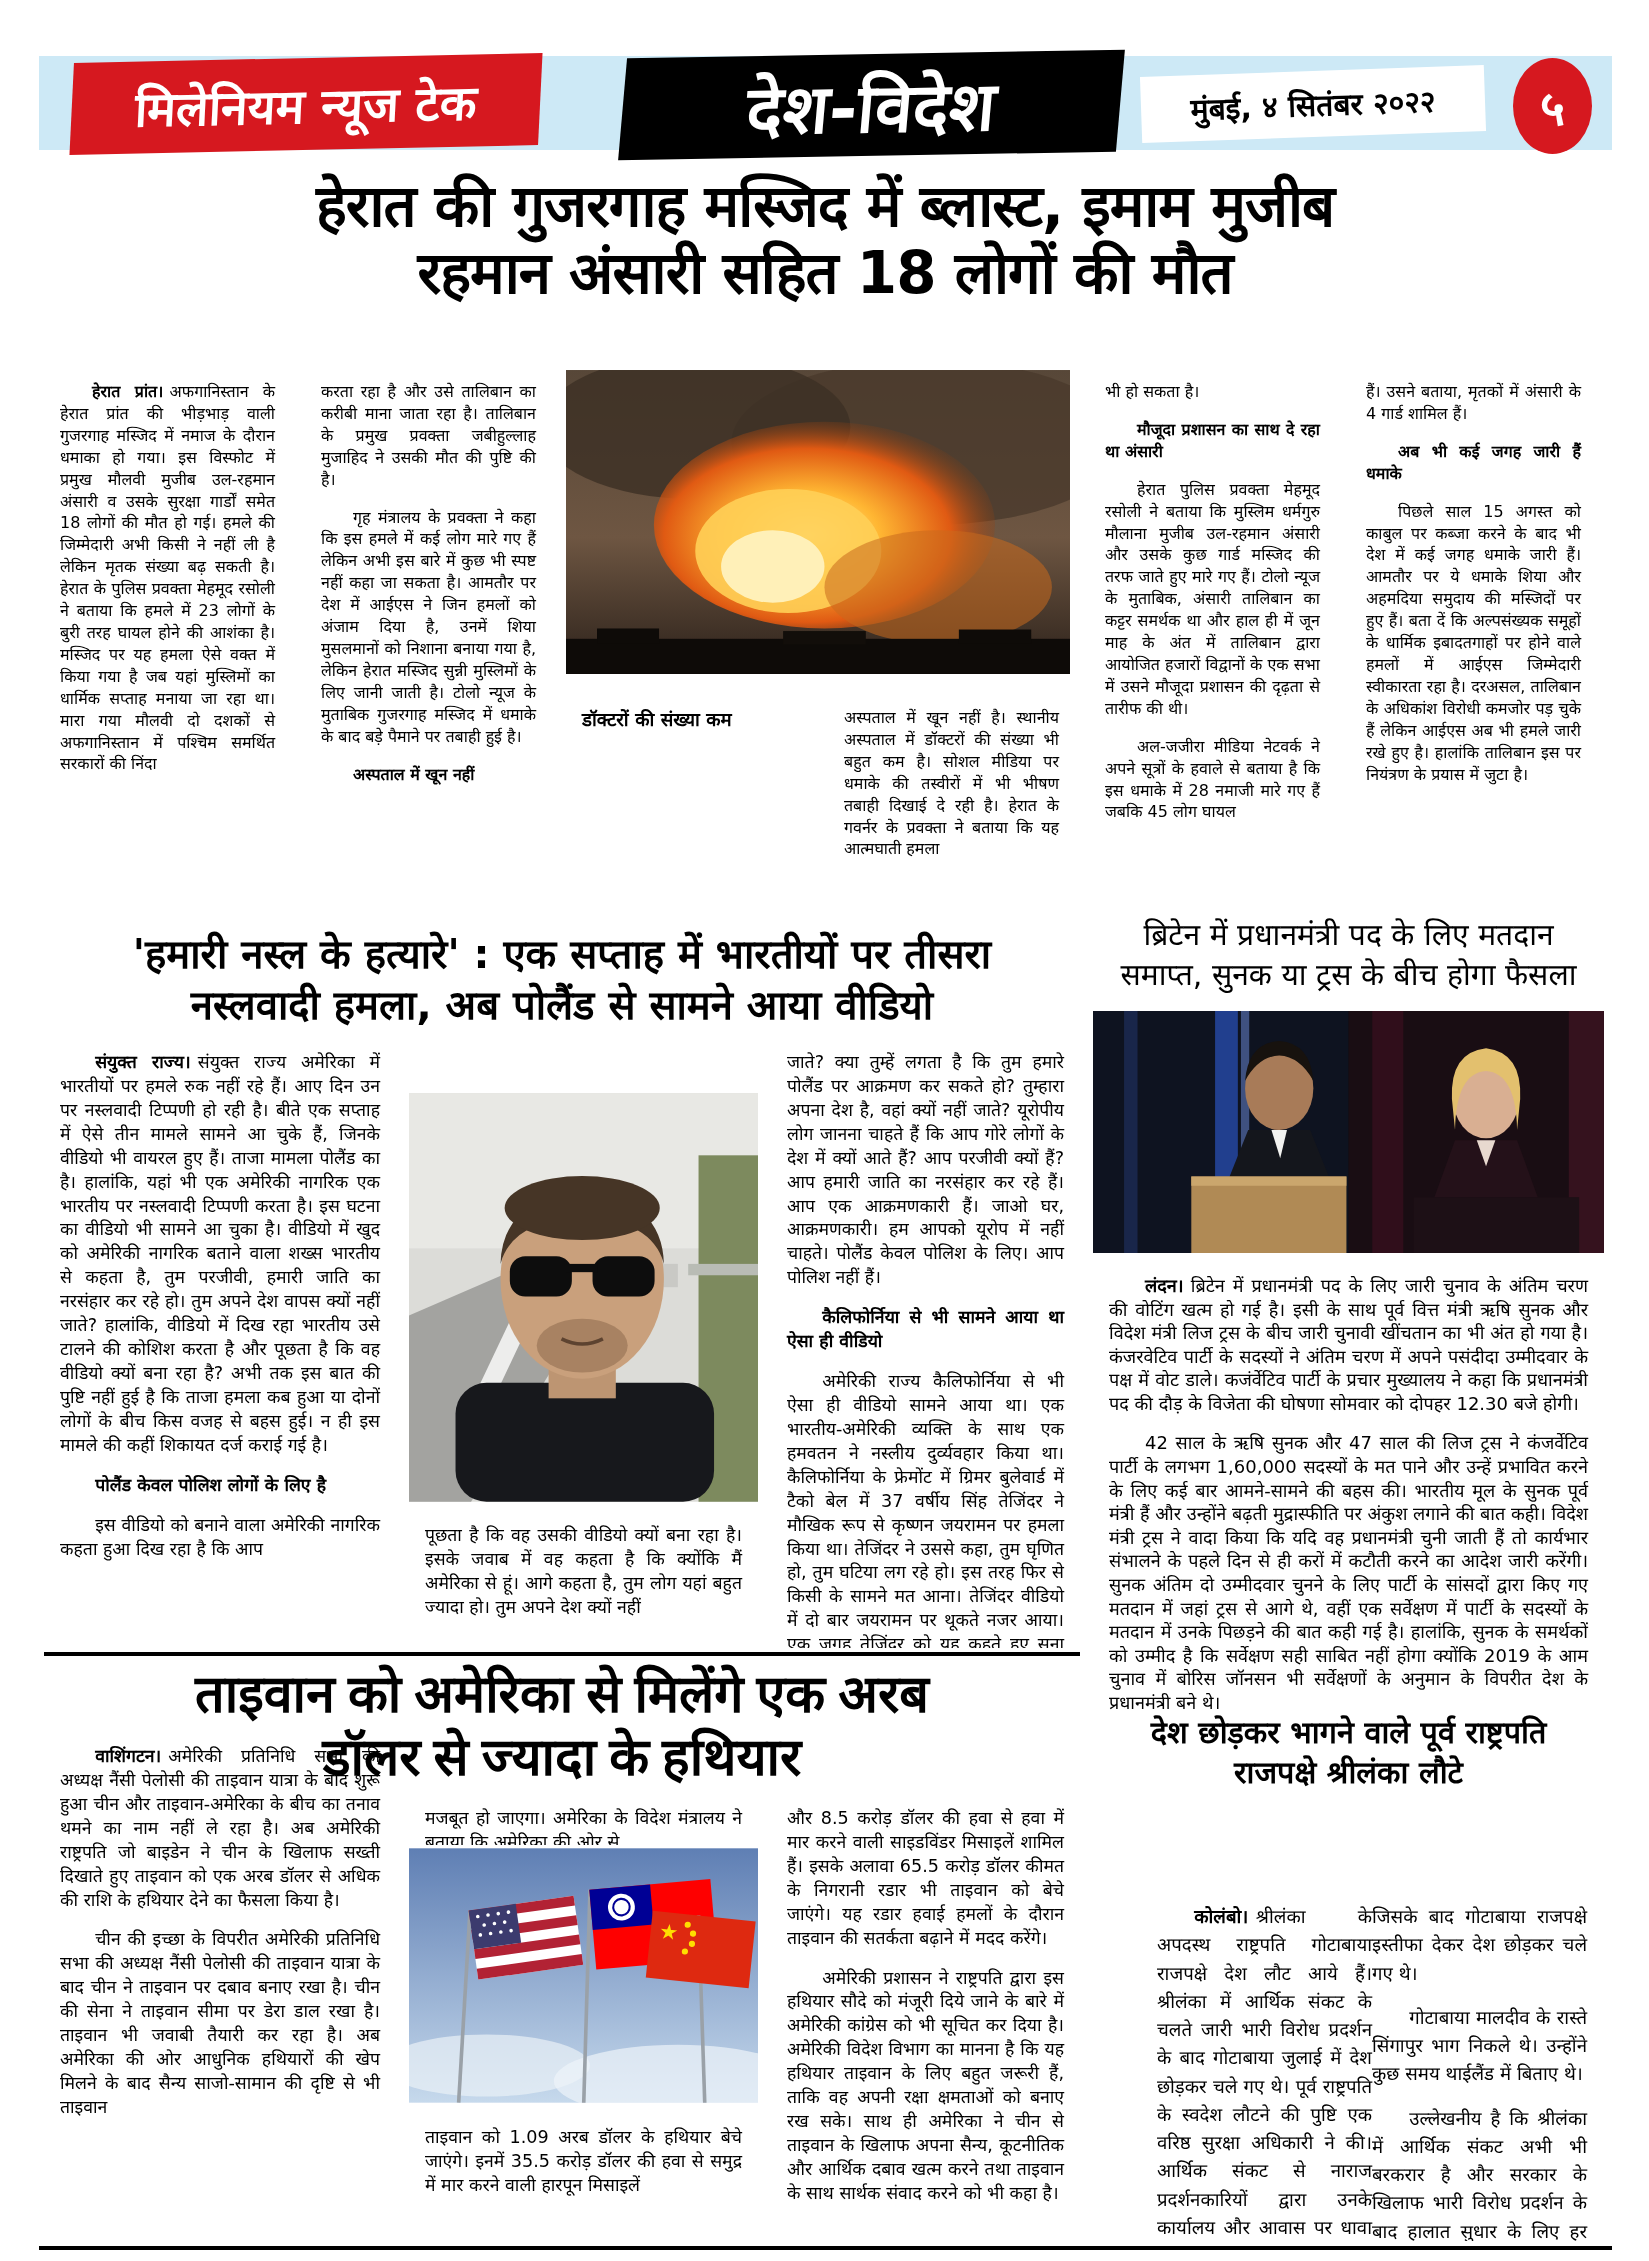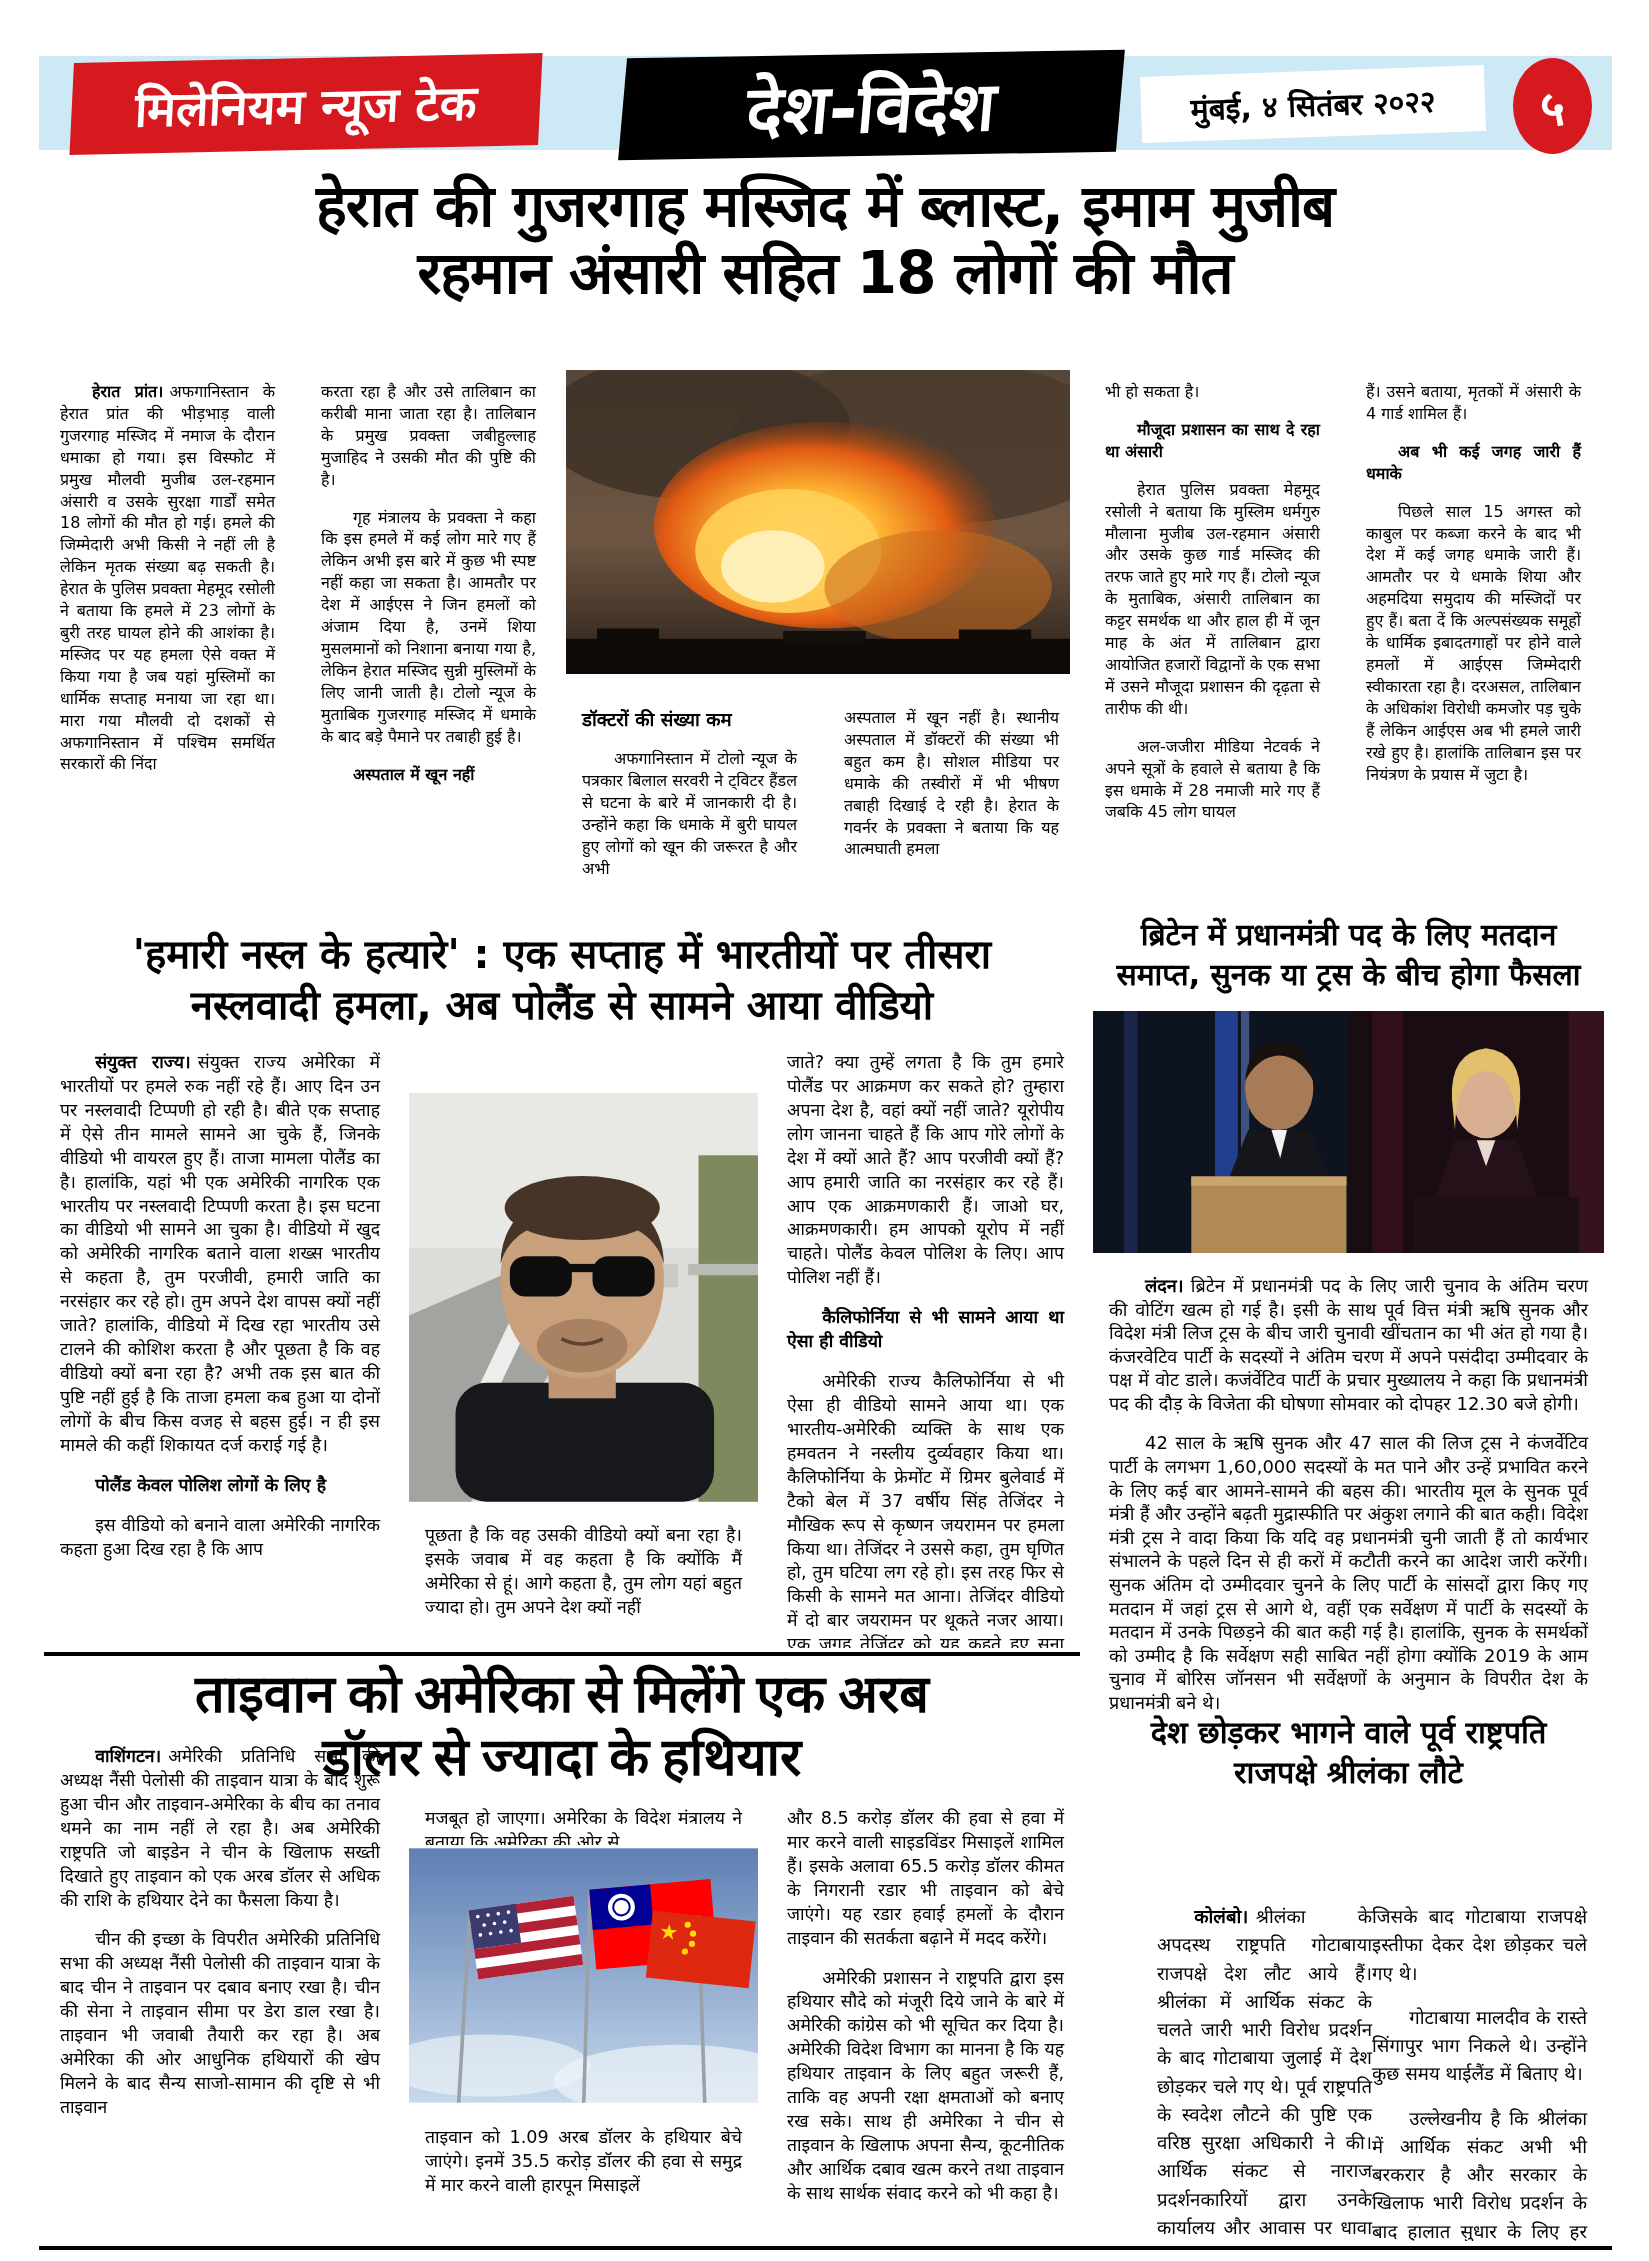--- a/index.html
+++ b/index.html
@@ -20,21 +20,21 @@
     transform:skewX(-4deg) rotate(-1.2deg);font-weight:900;font-size:48px;white-space:nowrap}
   .sectionbox{background:#000;color:#fff;display:flex;align-items:center;justify-content:center;
     transform:skewX(-6deg) rotate(-1deg);font-weight:900;font-size:68px;white-space:nowrap}
   .datebox{background:#fff;color:#000;display:flex;align-items:center;justify-content:center;
     transform:rotate(-2deg);font-weight:900;font-size:30px;white-space:nowrap}
   .pagecircle{background:#d6181f;color:#fff;border-radius:50%;display:flex;align-items:center;justify-content:center;
     font-weight:900;font-size:48px}
   
   .h-main{font-size:58px;font-weight:900;text-align:center;line-height:1.16;letter-spacing:-1px}
   .h-sec{font-size:40px;font-weight:900;text-align:center;line-height:1.28}
-  .h-uk{font-size:30px;font-weight:700;text-align:center;line-height:1.32}
+  .h-uk{font-size:30px;font-weight:400;text-align:center;line-height:1.32}
   .h-tw{font-family:Liberation Serif, serif;font-size:52px;font-weight:700;text-align:center;line-height:1.22}
   .h-sl{font-size:30.5px;font-weight:900;text-align:center;line-height:1.3}
   
   .t1{font-size:16px;line-height:1.37}
   .t2{font-size:17.6px;line-height:1.36}
   .t3{font-size:18px;line-height:1.31}
   .t4{font-size:18.6px;line-height:1.52}
   .rule{background:#000}
   svg{display:block}
 </style>
@@ -96,21 +96,20 @@
       <ellipse cx="720" cy="420" rx="220" ry="110" fill="#c96a1e" opacity="0.55"></ellipse>
       <rect y="520" width="975" height="68" fill="#0e0b08"></rect>
       <rect x="60" y="500" width="120" height="30" fill="#0e0b08"></rect>
       <rect x="420" y="505" width="160" height="26" fill="#120e0a"></rect>
       <rect x="760" y="502" width="140" height="28" fill="#0e0b08"></rect>
     </svg>
   </div>
 
   <div class="abs colbox t1 just" style="left:566px;top:691px;width:247px;height:213px">
     <p class="b np" style="font-size:18.6px">डॉक्टरों की संख्या कम</p>
-    <p>अफगानिस्तान में टोलो न्यूज के पत्रकार बिलाल सरवरी ने ट्विटर हैंडल से घटना के बारे में जानकारी दी है। उन्होंने कहा कि धमाके में बुरी घायल हुए लोगों को खून की जरूरत है और अभी</p>
   </div>
 
   <div class="abs colbox t1 just" style="left:828px;top:691px;width:247px;height:213px">
     <p class="np">अस्पताल में खून नहीं है। स्थानीय अस्पताल में डॉक्टरों की संख्या भी बहुत कम है। सोशल मीडिया पर धमाके की तस्वीरों में भी भीषण तबाही दिखाई दे रही है। हेरात के गवर्नर के प्रवक्ता ने बताया कि यह आत्मघाती हमला</p>
   </div>
 
   <div class="abs colbox t1 just" style="left:1089px;top:365px;width:247px;height:541px">
     <p class="np">भी हो सकता है।</p>
     <p class="b">मौजूदा प्रशासन का साथ दे रहा था अंसारी</p>
     <p>हेरात पुलिस प्रवक्ता मेहमूद रसोली ने बताया कि मुस्लिम धर्मगुरु मौलाना मुजीब उल-रहमान अंसारी और उसके कुछ गार्ड मस्जिद की तरफ जाते हुए मारे गए हैं। टोलो न्यूज के मुताबिक, अंसारी तालिबान का कट्टर समर्थक था और हाल ही में जून माह के अंत में तालिबान द्वारा आयोजित हजारों विद्वानों के एक सभा में उसने मौजूदा प्रशासन की दृढ़ता से तारीफ की थी।</p>

